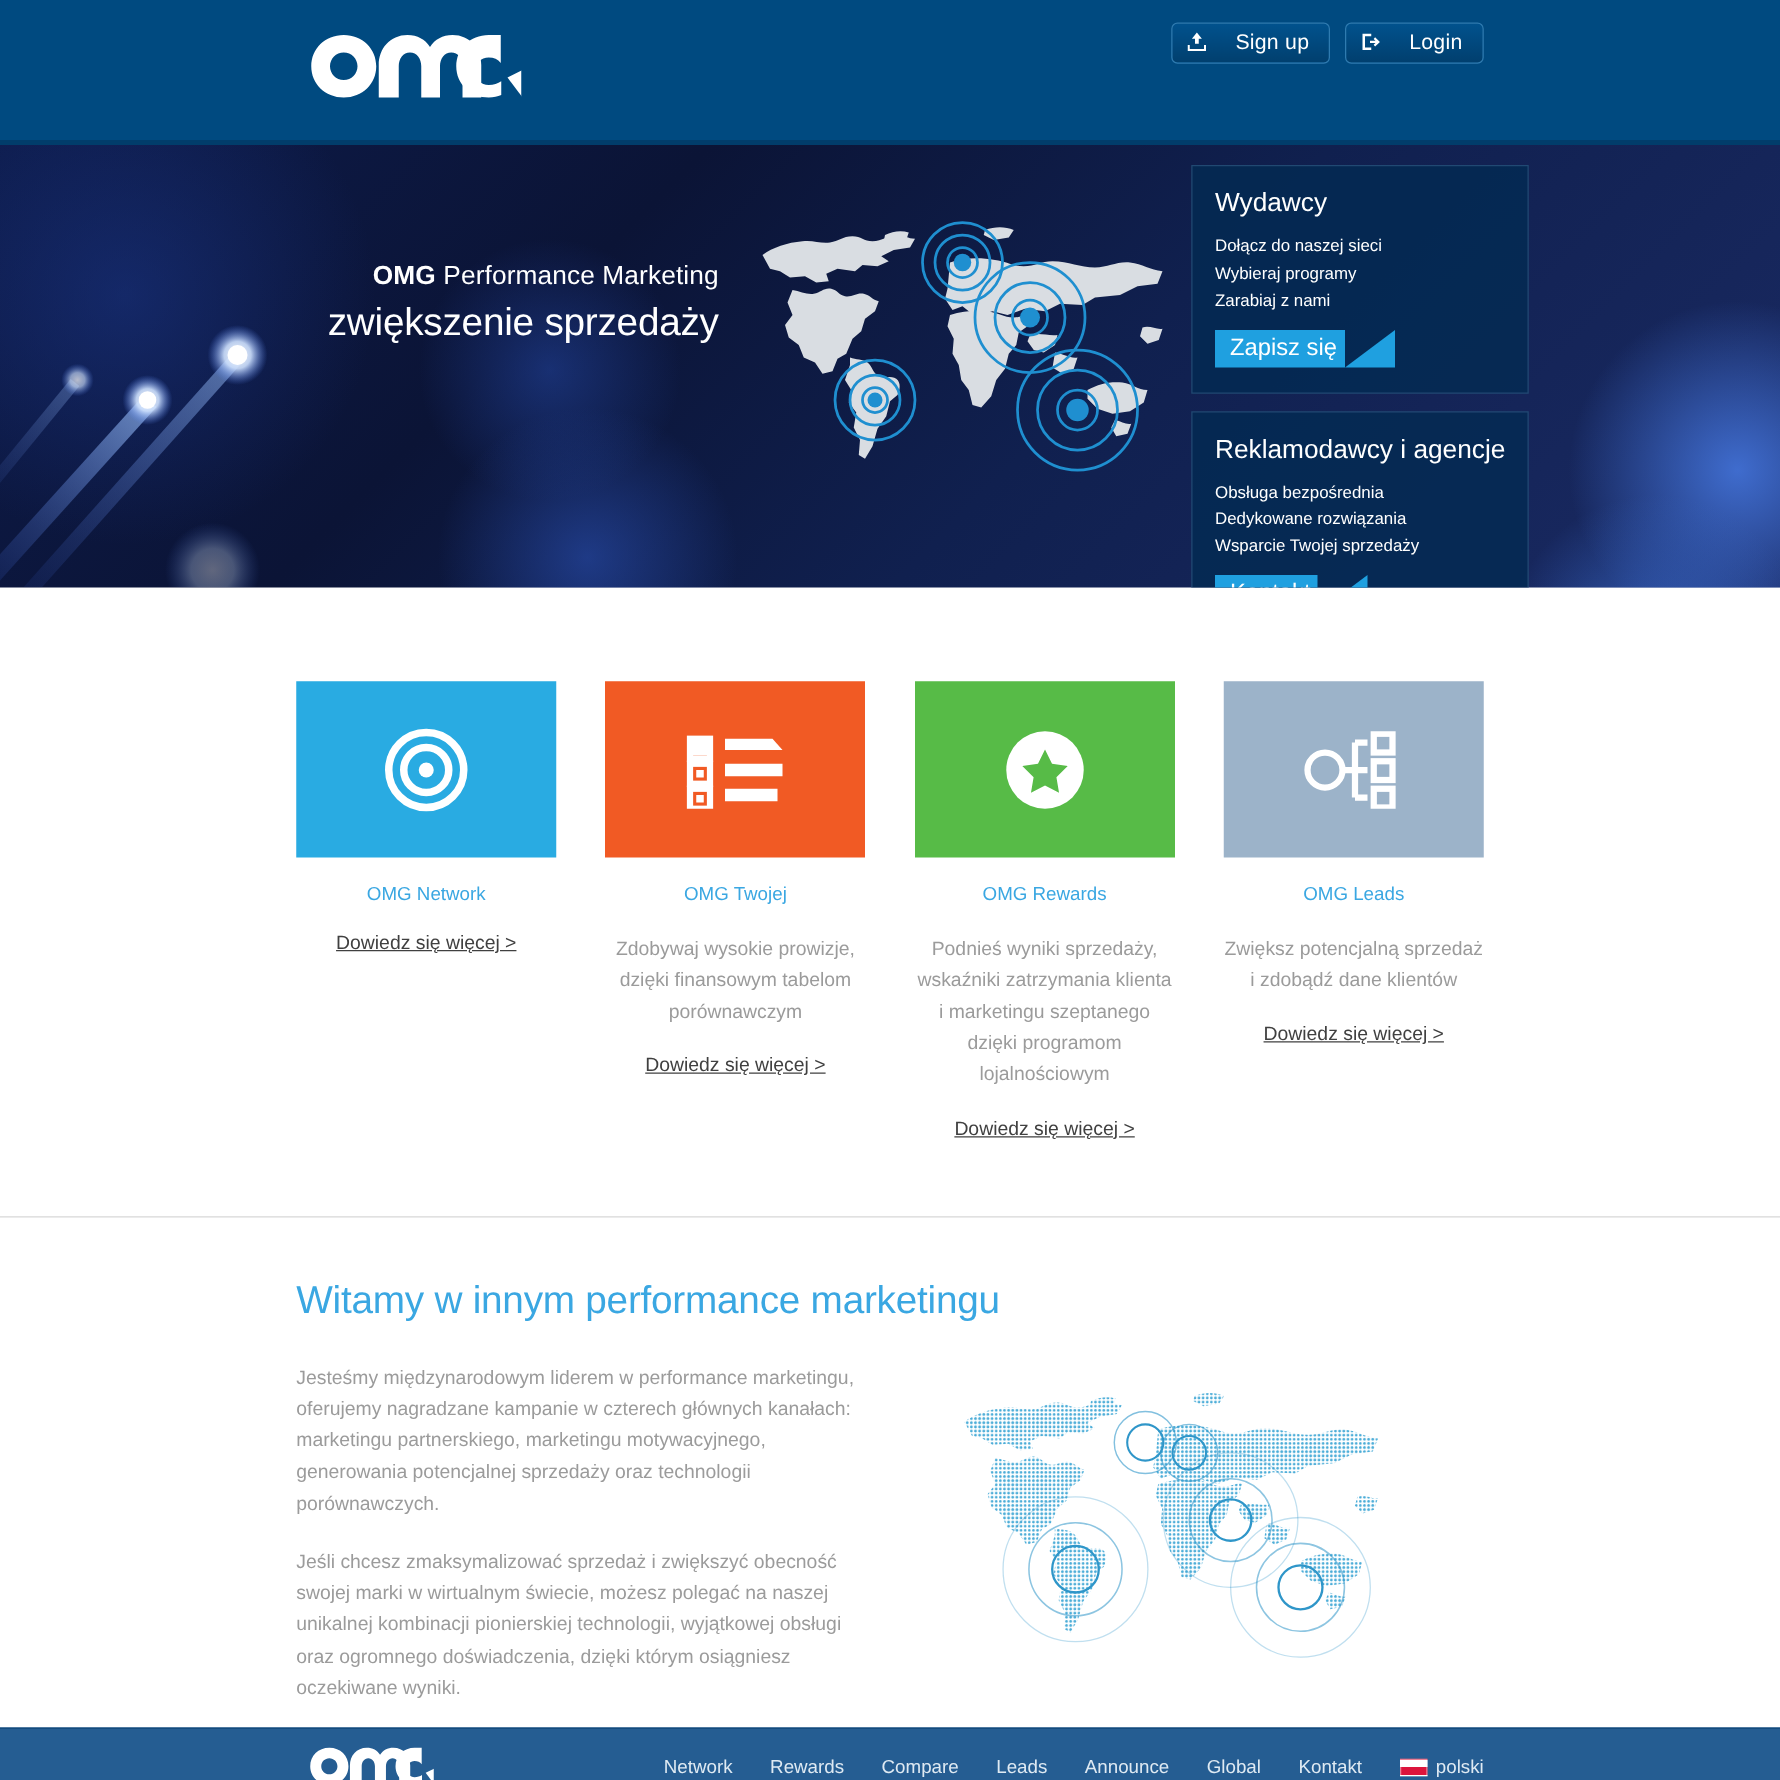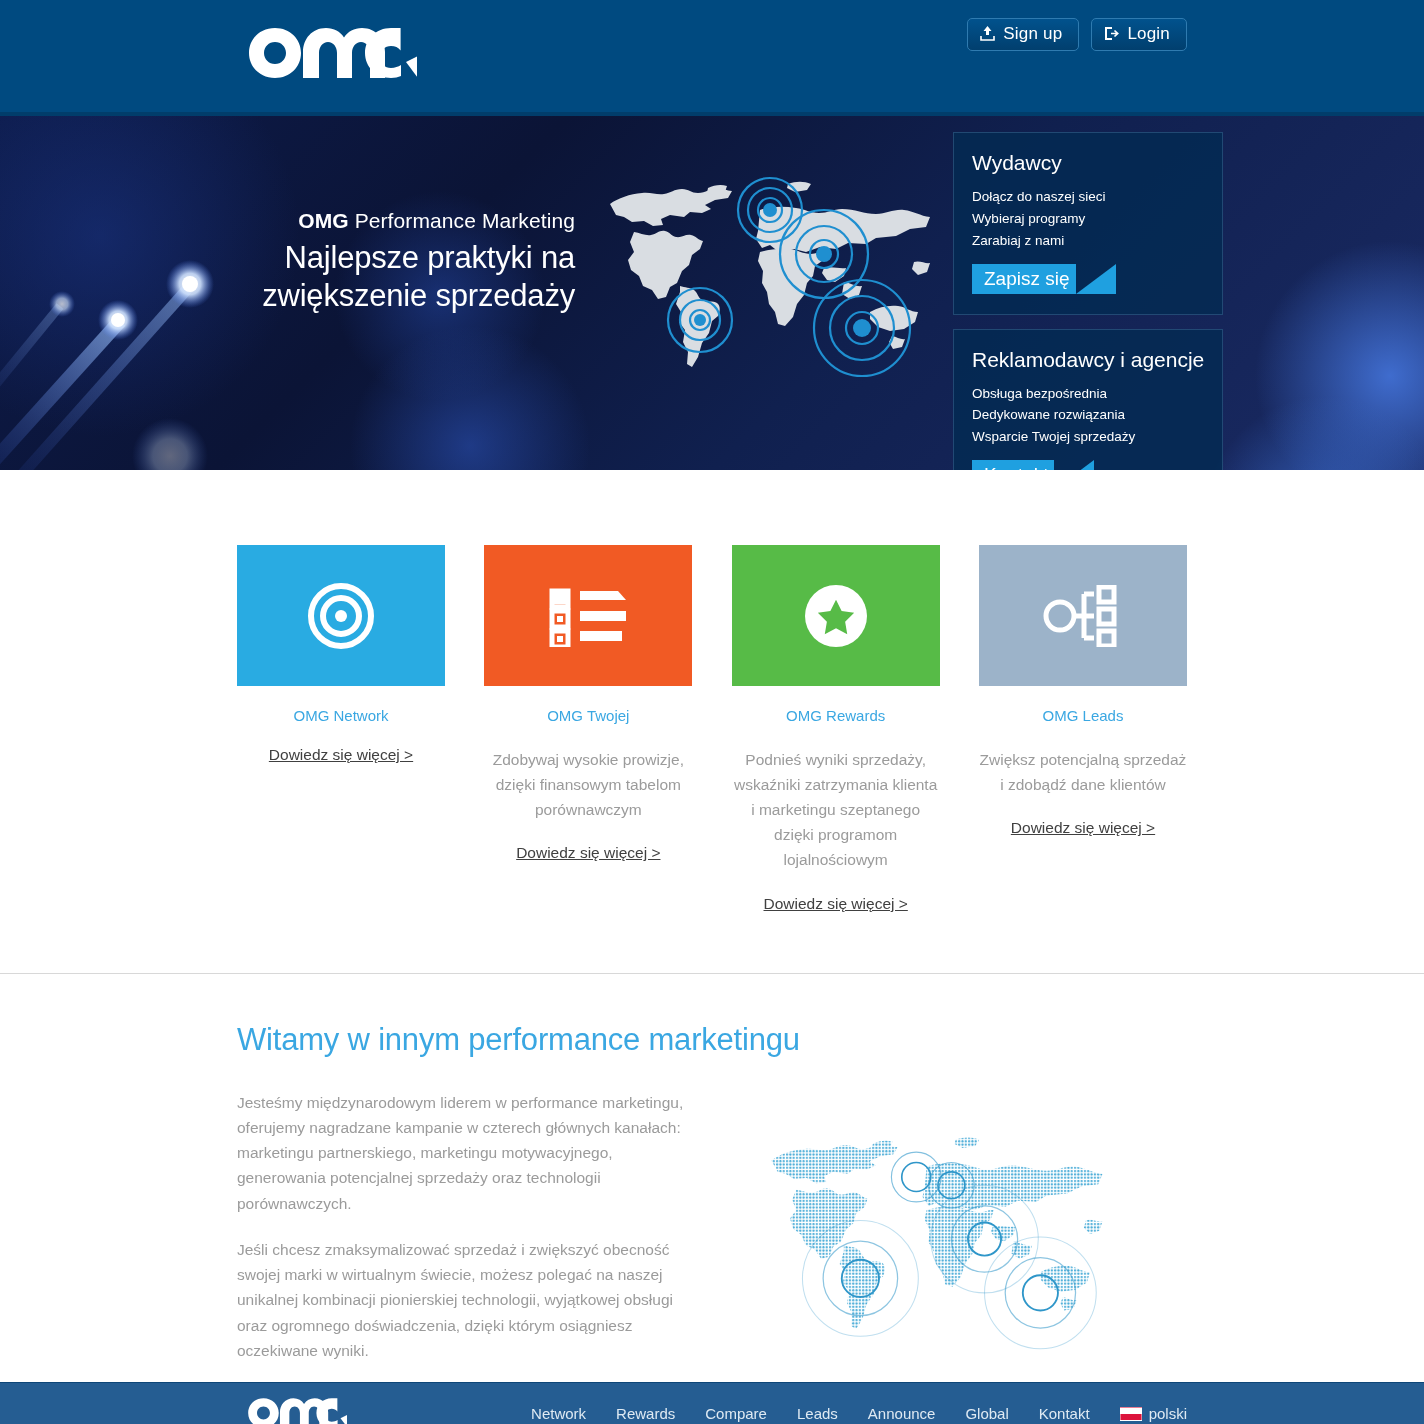--- a/index.html
+++ b/index.html
@@ -28,21 +28,21 @@
     position: absolute;
     left: 10px; top: 22px;
     width: 170px; height: 62px;
   }
   .header-actions {
     position: absolute;
     right: 0px; top: 18px;
     display: flex; gap: 12px;
   }
   .hbtn {
-    display: flex; align-items: center; gap: 7px;
+    display: flex; align-items: center; gap: 22px;
     height: 33px;
     padding: 0 16px 2px 11px;
     border: 1px solid #2f7bb0;
     border-radius: 5px;
     background: linear-gradient(#01528d, #013f6e);
     color: #ffffff;
     font-size: 17px;
     letter-spacing: .2px;
     cursor: pointer;
     white-space: nowrap;
@@ -148,21 +148,21 @@
     width: 100%; height: 1px; background: #d8d8d8;
     margin-top: 60px;
   }
 
   
   .about { width: 950px; margin: 0 auto; padding-top: 48px; position: relative; }
   .about h2 {
     font-size: 31px; font-weight: 400; color: #3aa7e2; letter-spacing: -.2px;
   }
   .about-body {
-    display: flex; gap: 40px; margin-top: 32px; align-items: center;
+    display: flex; gap: 40px; margin-top: 32px;
   }
   .about-text { width: 452px; }
   .about-text p {
     font-size: 15.5px; line-height: 1.63; color: #9b9b9b; font-weight: 300;
     margin-bottom: 21px;
   }
   .about-map { flex: 1; padding-top: 4px; }
 
   
   .footer {
@@ -257,21 +257,20 @@
       <circle cx="170" cy="340" r="38" fill="url(#glow)" opacity=".35"></circle>
     </svg>
 
     <div class="hero-content">
 
       <div class="hero-head">
         <div class="hero-kicker">
           <b>OMG</b><span> Performance Marketing</span>
         </div>
         <div class="hero-title">
-          <div>Najlepsze praktyki na</div>
           <div>zwiększenie sprzedaży</div>
         </div>
       </div>
 
       <svg class="hero-map" viewBox="0 0 360 232">
         <g fill="#d9dde2">
           <path d="M18 42c8-6 20-10 32-11 9-1 14 2 22 1 7-1 10-5 18-5 7 0 9 4 16 4 8 0 12-5 20-5 6 0 8 3 14 3l-4 7-13 2-10 5 6 4-9 4-12-1-6 5-14-2-9 4 2 6-10 1-9-5-12 1-8-5-8-2z"></path>
           <path d="M42 70c6 1 12 4 17 3 6-1 8-5 14-4 5 1 6 5 11 6 6 1 9-3 15-2 5 1 7 5 12 6l-3 8-8 6-3 10-7 6-5 12-7 4-4 10-8 2-6-9-9-4-4-10-8-6-3-10 6-8-4-10z"></path>
           <path d="M88 124c5 2 10 1 14 4 4 3 4 8 8 10 5 3 11 0 15 3 4 3 3 9 1 13l-6 5-3 12-7 10-4 14-6 10-5-3 1-12-5-10 2-12-6-8 2-10-5-8 4-12z"></path>
           <path d="M168 90c10-3 20-4 30-3 8 1 13 5 21 5 6 0 9-3 14-2l-3 9-7 5-2 10-6 7-3 12-7 9-4 13-8 9-7-2-3-12-6-8-2-12-5-9 1-12-5-10z"></path>

